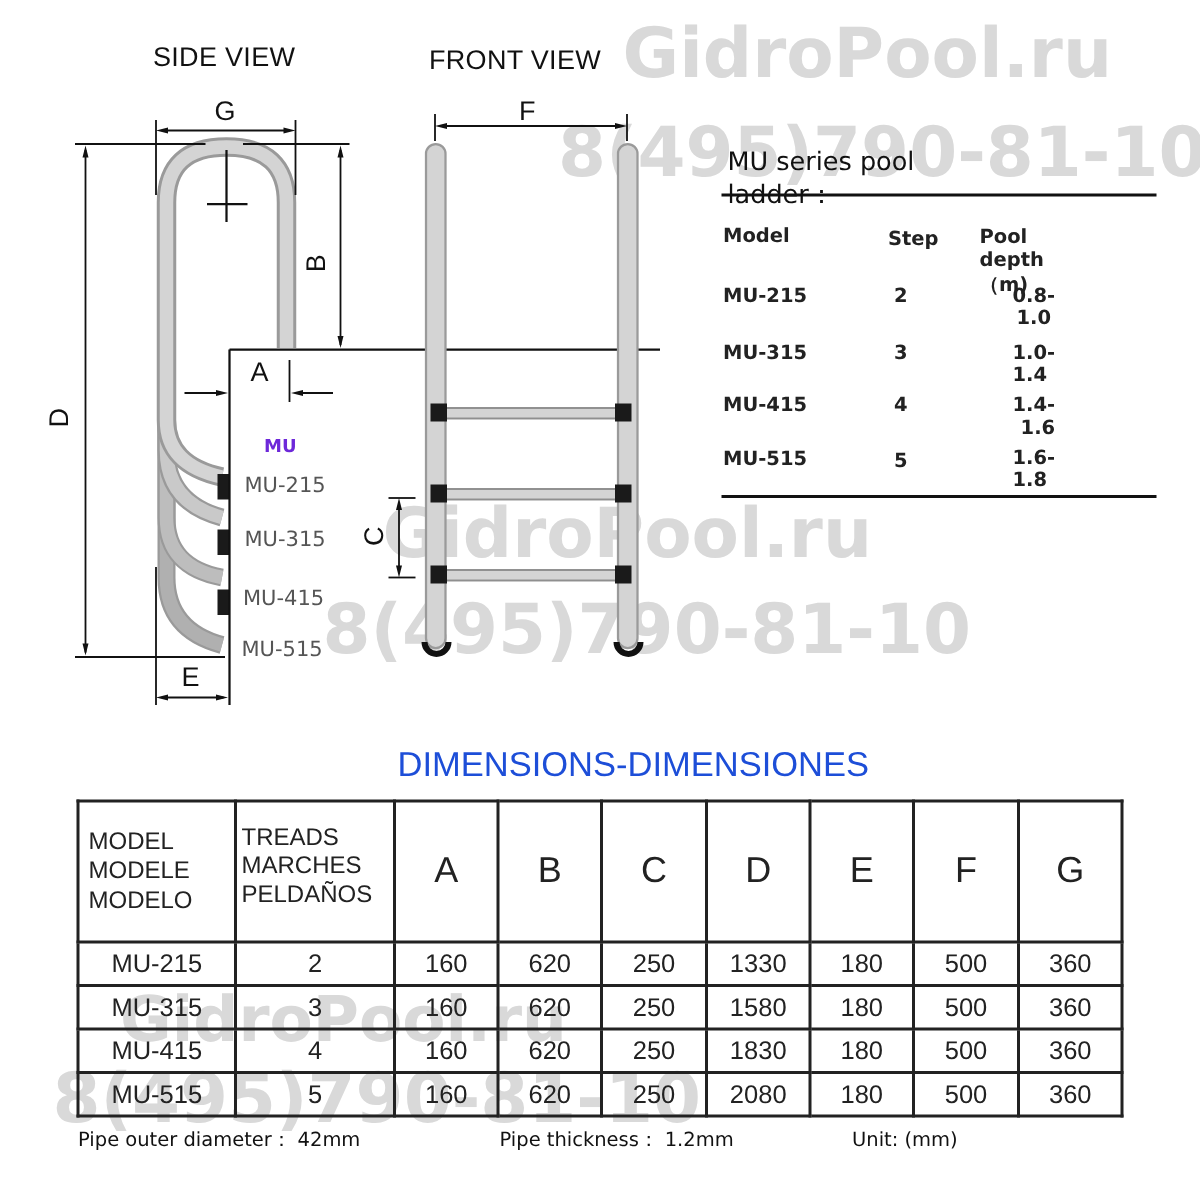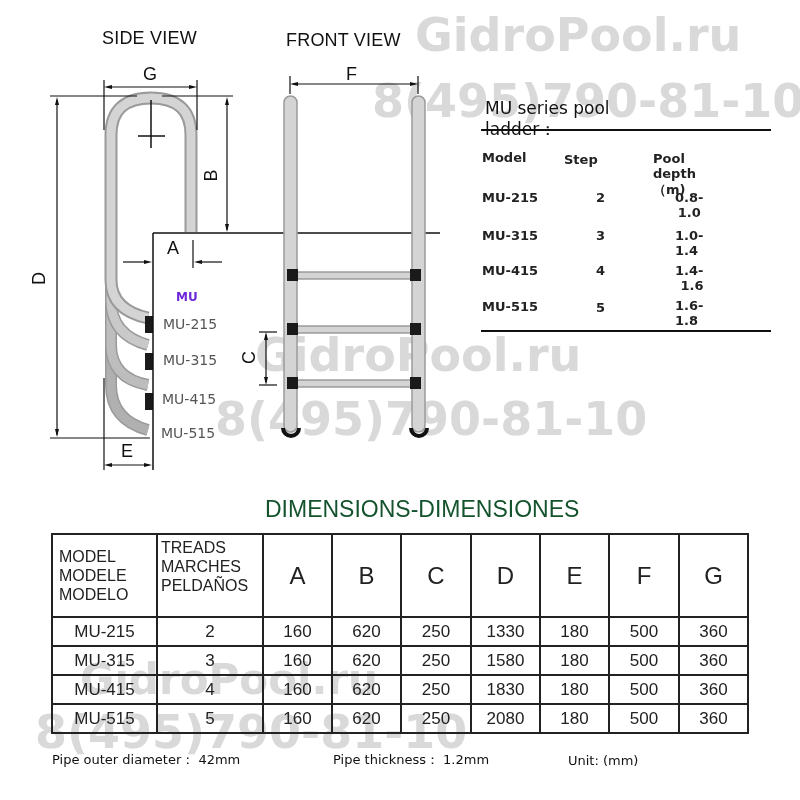--- a/index.html
+++ b/index.html
@@ -7,21 +7,21 @@
     .abs { position: absolute; }
     .view-title { font-size: 18px; letter-spacing: 0.2px; color: #111; }
     .watermark { position: absolute; font-family: "DejaVu Sans", sans-serif; font-weight: bold; color: #d9d9d9; white-space: nowrap; z-index: 0; }
     svg.drawing { position: absolute; left: 0; top: 0; z-index: 1; }
     .dim-label { font-size: 18px; color: #111; }
     .spec-title { position: absolute; left: 453px; top: 98px; font-size: 17px; color: #111; font-family: "DejaVu Sans", sans-serif; }
     .spec-rule { position: absolute; left: 449px; width: 290px; height: 2px; background: #111; }
     .spec-head, .spec-cell { position: absolute; font-size: 13px; font-weight: bold; color: #222; font-family: "DejaVu Sans", sans-serif; }
     .mu-label { position: absolute; font-size: 14px; color: #555; font-family: "DejaVu Sans", sans-serif; z-index: 2; }
     .mu-head { position: absolute; font-size: 12px; font-weight: bold; color: #6d28d9; font-family: "DejaVu Sans", sans-serif; z-index: 2; }
-    .dims-title { position: absolute; left: 265px; top: 496px; font-size: 23px; color: #14532d; z-index: 2; }
+    .dims-title { position: absolute; left: 265px; top: 496px; font-size: 23px; color: #1d4ed8; z-index: 2; }
     table.dims { position: absolute; left: 51px; top: 533px; border-collapse: collapse; z-index: 2; }
     table.dims td { border: 2px solid #222; text-align: center; font-size: 17px; color: #222; padding: 0; height: 27px; }
     table.dims tr.hdr td { height: 78px; font-size: 24px; }
     table.dims tr.hdr td.multi { font-size: 16px; text-align: left; line-height: 1.2; padding-left: 6px; }
     .footer { position: absolute; top: 751px; font-size: 13px; font-weight: normal; color: #111; font-family: "DejaVu Sans", sans-serif; z-index: 2; }
   </style>
 </head>
 <body>
 
 <div class="watermark" style="left:415px; top:8px; font-size:46px;">GidroPool.ru</div>
@@ -132,21 +132,21 @@
 <div class="mu-head" style="left:176px; top:290px;">MU</div>
 <div class="mu-label" style="left:163px; top:316px;">MU-215</div>
 <div class="mu-label" style="left:163px; top:352px;">MU-315</div>
 <div class="mu-label" style="left:162px; top:391px;">MU-415</div>
 <div class="mu-label" style="left:161px; top:425px;">MU-515</div>
 
 <div style="position:absolute; left:0; top:0; width:634px; height:340px; z-index:2; pointer-events:none;margin-left:32px;">
   <div class="spec-title">MU series pool ladder：</div>
   <div class="spec-rule" style="top:129px;"></div>
   <div class="spec-head" style="left:450px; top:150px;">Model</div>
-  <div class="spec-head" style="left:532px; top:152px;">Step</div>
+  <div class="spec-head" style="left:560px; top:152px;">Step</div>
   <div class="spec-head" style="left:621px; top:151px;">Pool depth（m)</div>
 
   <div class="spec-cell" style="left:450px; top:190px;">MU-215</div>
   <div class="spec-cell" style="left:564px; top:190px;">2</div>
   <div class="spec-cell" style="left:643px; top:190px;text-align:center;">0.8-1.0</div>
 
   <div class="spec-cell" style="left:450px; top:228px;">MU-315</div>
   <div class="spec-cell" style="left:564px; top:228px;">3</div>
   <div class="spec-cell" style="left:643px; top:228px;">1.0-1.4</div>
 
@@ -174,21 +174,21 @@
       <col style="width:70px">
       <col style="width:69px">
   </colgroup>
   <tbody>
       <tr class="hdr">
     <td class="multi">
       <div>MODEL</div>
       <div>MODELE</div>
       <div>MODELO</div>
     </td>
-    <td class="multi" style="padding-left:3px; vertical-align:top; padding-top:3px;margin-left:44px;">
+    <td class="multi" style="padding-left:3px; vertical-align:top; padding-top:14px;margin-left:44px;">
       <div>TREADS</div>
       <div>MARCHES</div>
       <div>PELDAÑOS</div>
     </td>
     <td>A</td>
     <td>B</td>
     <td>C</td>
     <td>D</td>
     <td>E</td>
     <td>F</td>

